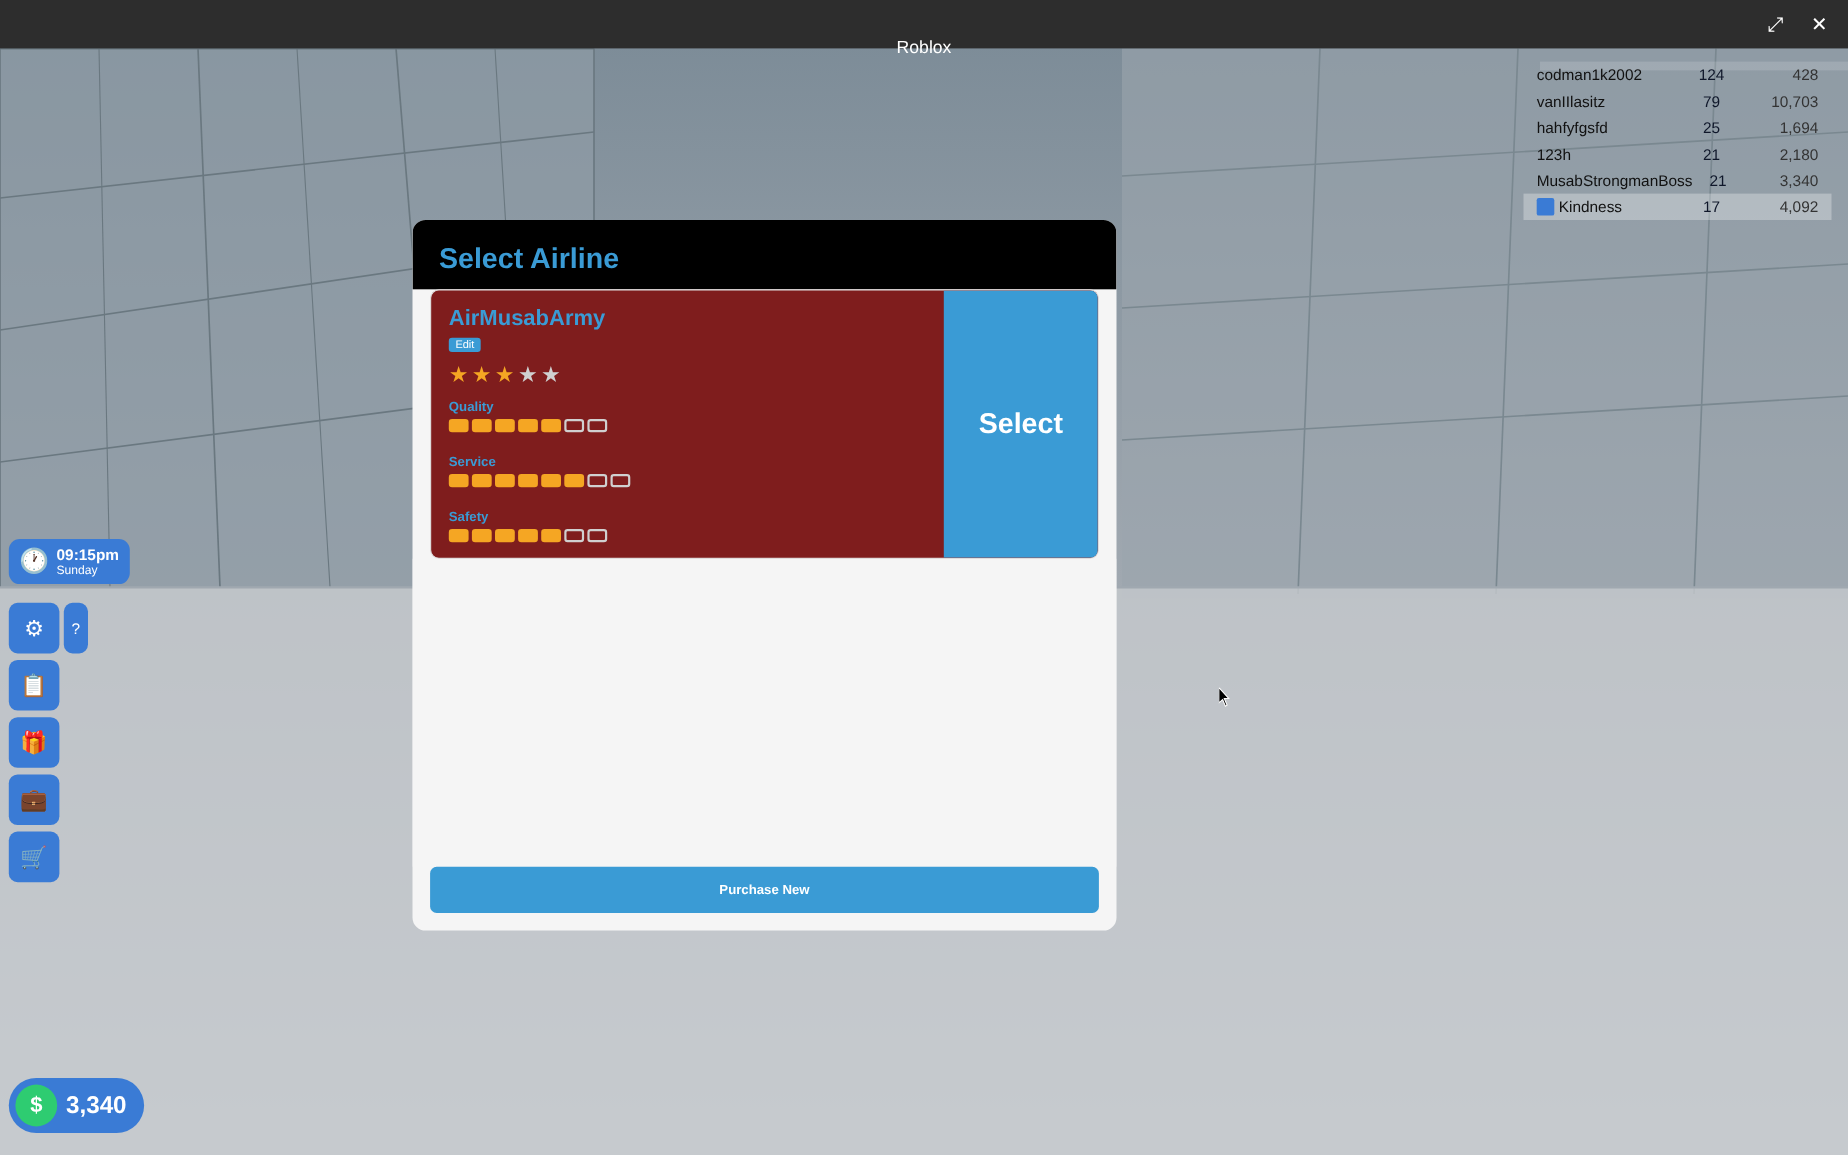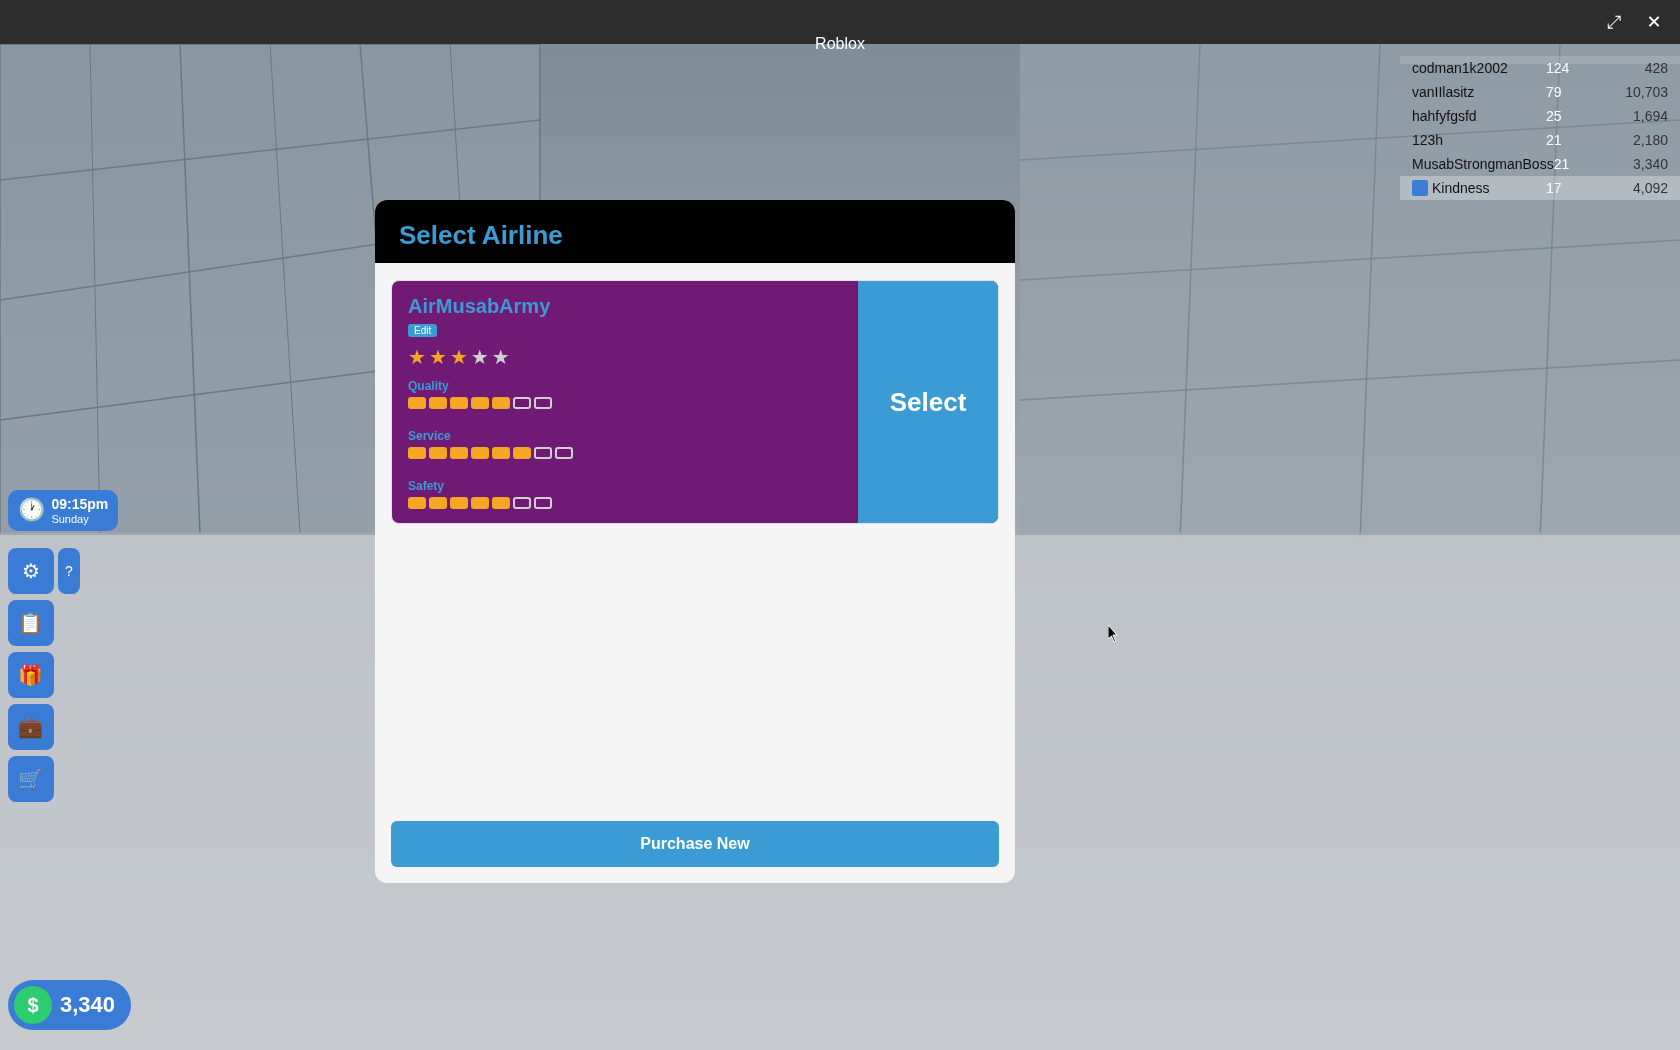--- a/index.html
+++ b/index.html
@@ -94,22 +94,22 @@
     }
 
     .leaderboard-row .name {
       flex: 1;
       font-weight: 500;
       color: #111;
     }
 
     .leaderboard-row .score1 {
       width: 50px;
-      text-align: left;
-      color: #ffffff;
+      text-align: center;
+      color: #0f172a;
       margin-right: 12px;
     }
 
     .leaderboard-row .score2 {
       width: 60px;
       text-align: right;
       color: #333;
     }
 
     .leaderboard-row.highlighted {
@@ -242,22 +242,22 @@
     }
 
     .modal-header-title {
       font-size: 26px;
       font-weight: bold;
       color: #3a9bd5;
     }
 
     
     .airline-card {
-      margin: 17px 16px;
-      background: #701a75;
+      margin: 0 16px;
+      background: #7f1d1d;
       border-radius: 8px;
       display: flex;
       align-items: stretch;
       overflow: hidden;
       border: 1px solid #e0e0e0;
     }
 
     .airline-info {
       flex: 1;
       padding: 14px 16px;
@@ -346,21 +346,21 @@
       background: #f5f5f5;
     }
 
     
     .purchase-btn {
       display: block;
       width: calc(100% - 32px);
       margin: 0 16px 16px;
       background: #3a9bd5;
       color: white;
-      font-size: 16px;
+      font-size: 12px;
       font-weight: bold;
       padding: 14px;
       border: none;
       border-radius: 6px;
       cursor: pointer;
       text-align: center;
     }
   </style>
 </head>
 <body>
@@ -435,21 +435,21 @@
   <div class="s-icon">🎁</div>
   <div class="s-icon">💼</div>
   <div class="s-icon">🛒</div>
 </div>
 
 <div class="currency">
   <div class="dollar-icon">$</div>
   <span class="amount">3,340</span>
 </div>
 
-<div style="position:absolute;top:56px;right:0;width:280px;z-index:50;">
+<div style="position:absolute;top:56px;right:15px;width:280px;z-index:50;">
   <div class="leaderboard-row">
     <span class="name">codman1k2002</span>
     <span class="score1">124</span>
     <span class="score2">428</span>
   </div>
   <div class="leaderboard-row">
     <span class="name">vanIIlasitz</span>
     <span class="score1">79</span>
     <span class="score2">10,703</span>
   </div>

